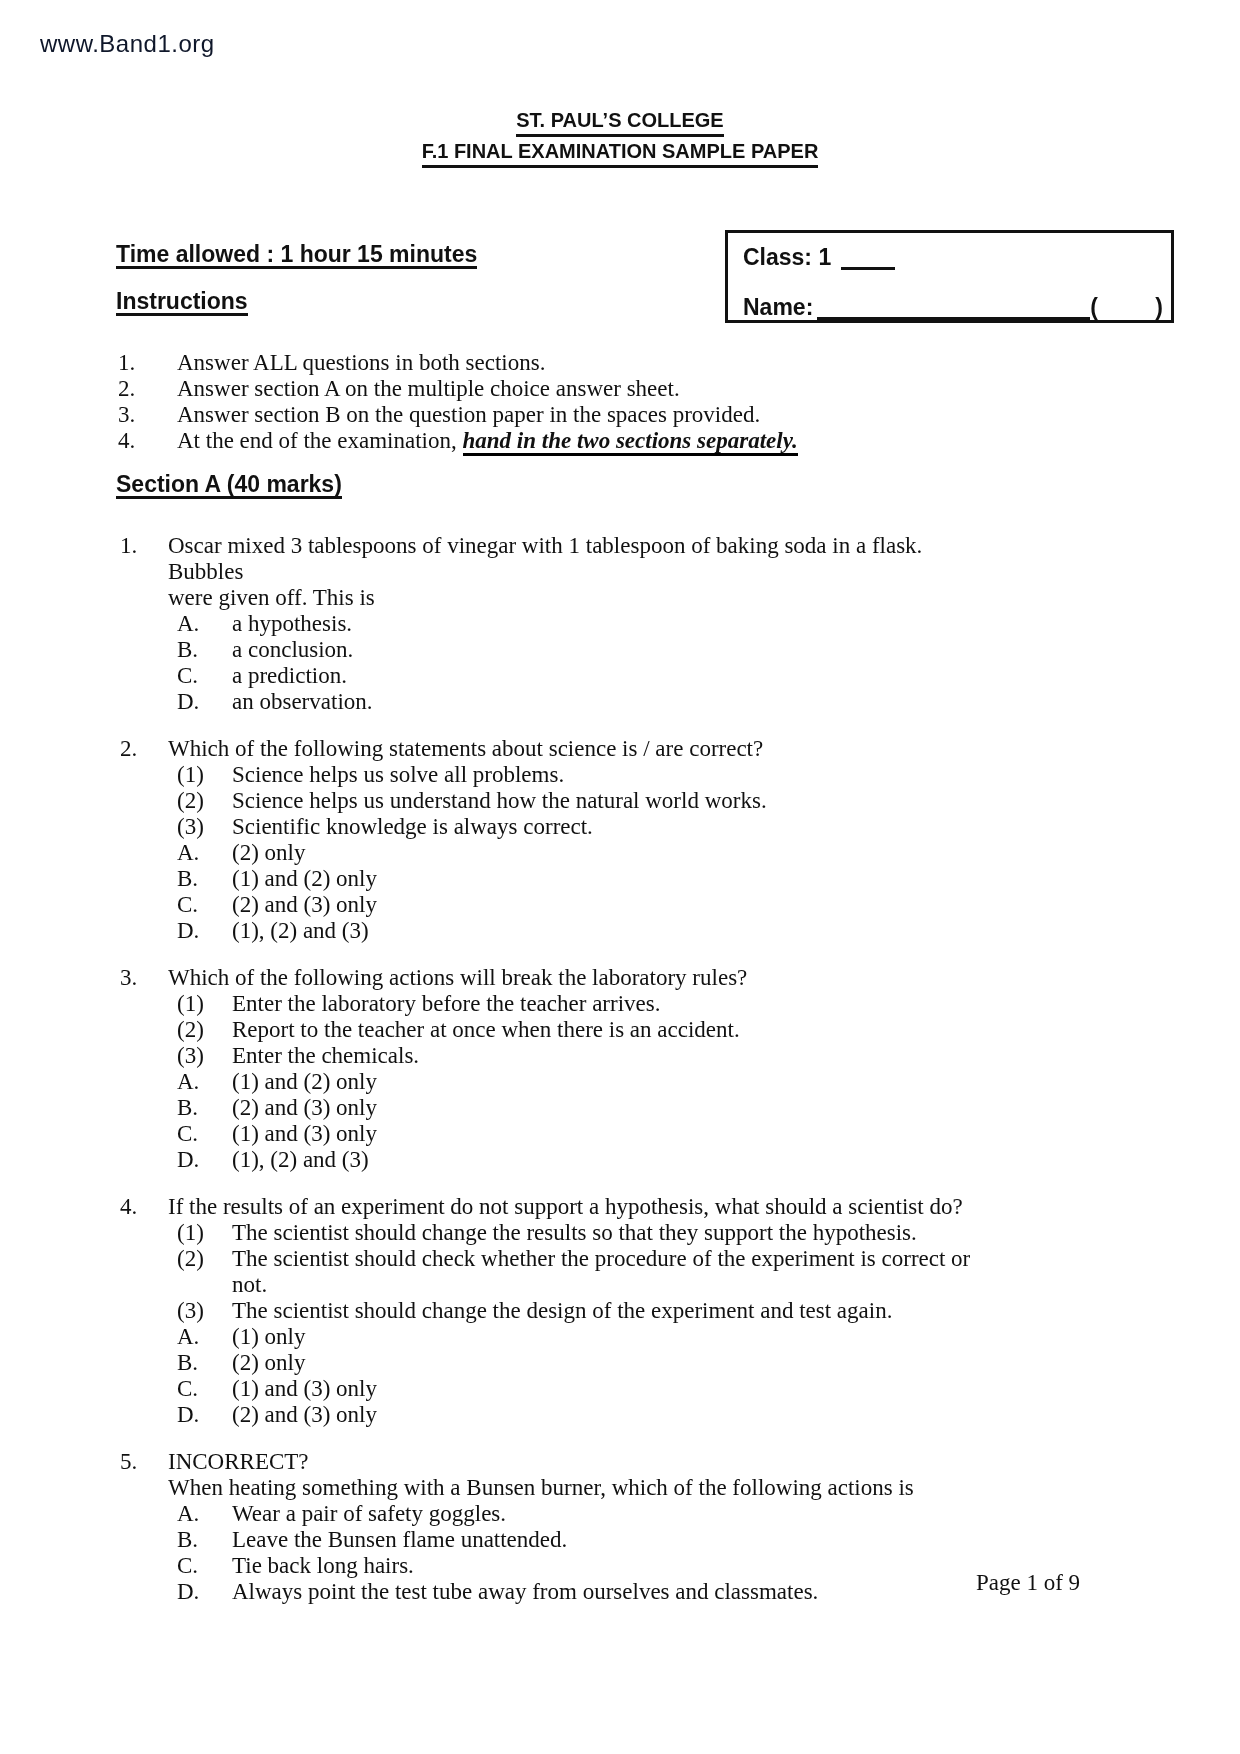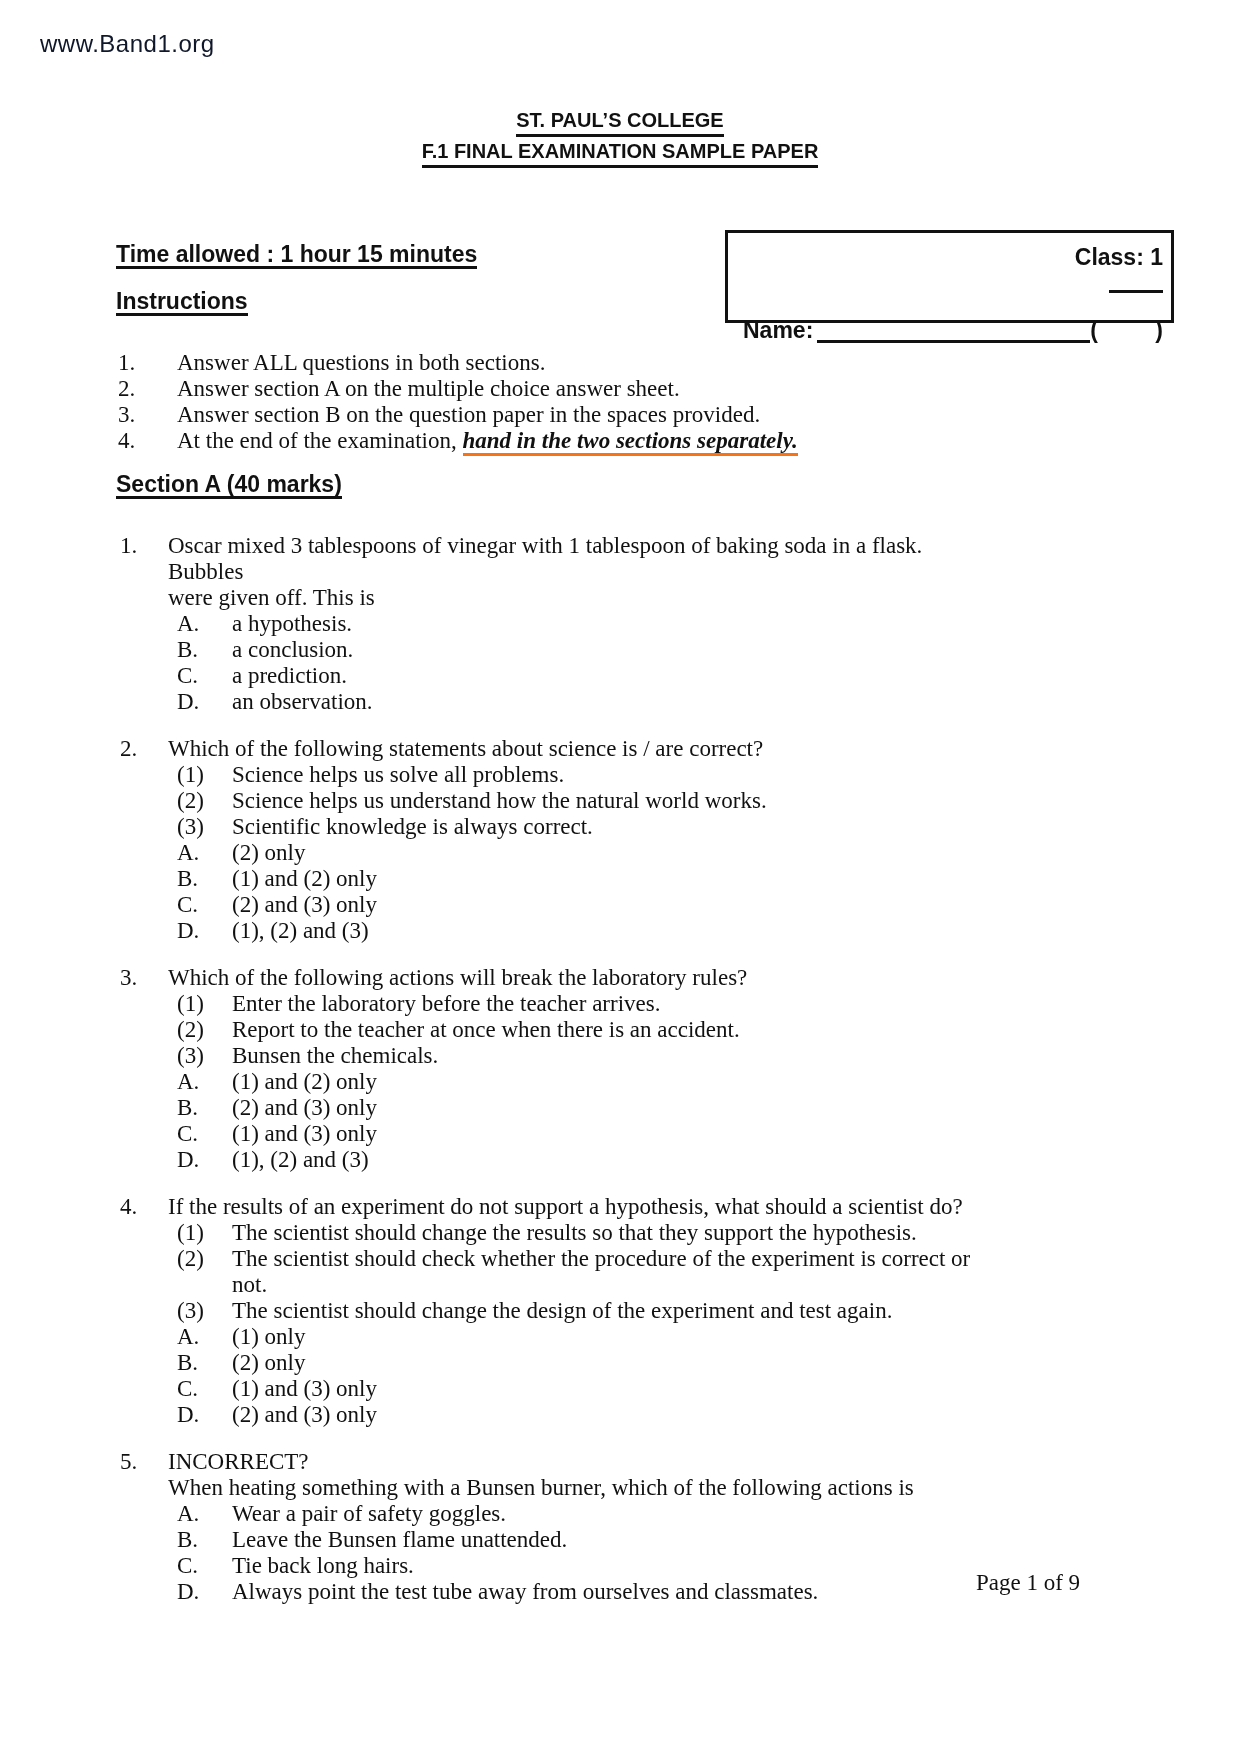--- a/index.html
+++ b/index.html
@@ -30,21 +30,21 @@
 
   
   .id-box{
     position:absolute;left:725px;top:230px;width:449px;height:93px;
     border:3px solid #111;box-sizing:border-box;
     padding:11px 8px 0 15px;
     font-family:"Liberation Sans","DejaVu Sans",sans-serif;
     font-weight:bold;font-size:23px;
   }
   .id-row{display:flex;align-items:flex-end;line-height:26px;}
-  .id-row.class-row{margin-bottom:24px;flex-direction:column;}
+  .id-row.class-row{margin-bottom:24px;}
   .blank{border-bottom:3px solid #111;display:inline-block;}
   .class-blank{width:54px;margin-left:10px;height:20px;}
   .name-blank{flex:1;height:20px;margin-left:4px;}
   .parens{white-space:pre;}
 
   
   .content{
     position:absolute;left:0;top:241px;width:1060px;
     padding:0 60px 0 116px;box-sizing:border-box;
     font-size:23px;line-height:26px;
@@ -58,21 +58,21 @@
     border-bottom:3px solid #111;padding-bottom:0px;
   }
   .h-time{margin:0 0 19px 0;}
   .h-instr{margin:0 0 34px 0;}
   .h-section{margin:16px 0 34px 0;}
 
   .instr-list{margin:0 0 17px 2px;}
   .instr-row{display:grid;grid-template-columns:59px 1fr;}
   .em-seg{
     font-weight:bold;font-style:italic;
-    border-bottom:3px solid #f97316;
+    border-bottom:3px solid #000000;
   }
 
   .q{margin:0 0 21px 4px;display:grid;grid-template-columns:48px 1fr;}
   .q:last-child{margin-bottom:0;}
   .qnum{}
   .qbody{}
   .sub{display:grid;grid-template-columns:55px 1fr;margin-left:9px;}
 
   .footer{
     position:absolute;left:976px;top:1570px;
@@ -194,21 +194,21 @@
       <div class="sub">
           <div>(1)</div>
           <div>Enter the laboratory before the teacher arrives.</div>
         </div>
       <div class="sub">
           <div>(2)</div>
           <div>Report to the teacher at once when there is an accident.</div>
         </div>
       <div class="sub">
           <div>(3)</div>
-          <div>Bunsen the chemicals.</div>
+          <div>Enter the chemicals.</div>
         </div>
       <div class="sub">
           <div>A.</div>
           <div>(1) and (2) only</div>
         </div>
       <div class="sub">
           <div>B.</div>
           <div>(2) and (3) only</div>
         </div>
       <div class="sub">

